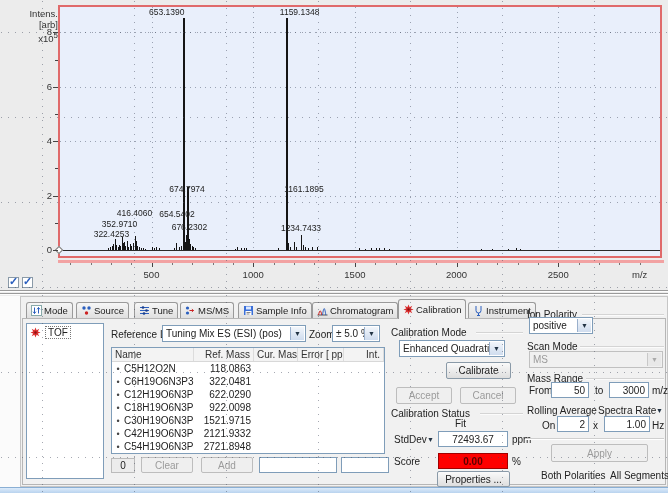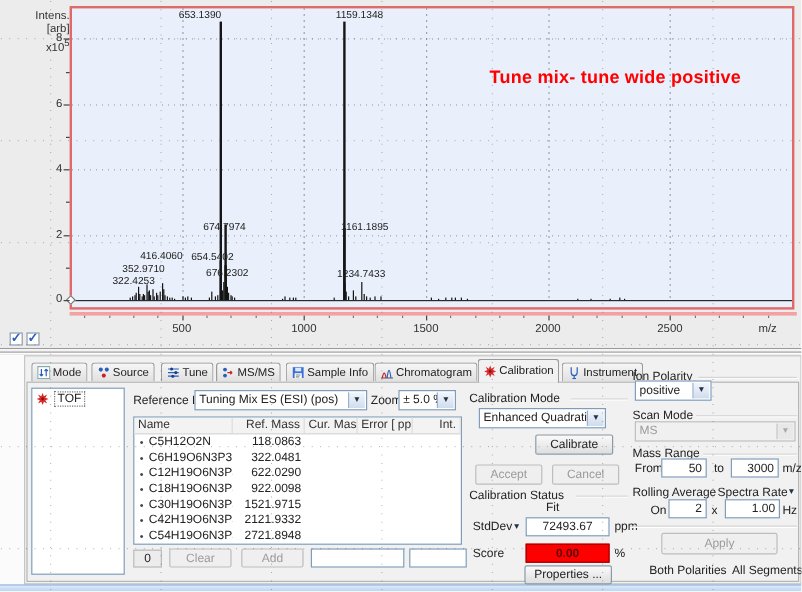--- a/index.html
+++ b/index.html
@@ -198,21 +198,20 @@
         <div class="pklabel" style="left: 117px; top: 202px;">654.5402</div>
         <div class="pklabel" style="left: 129.4px; top: 215px;">676.2302</div>
         <div class="pklabel" style="left: 74.5px; top: 200.9px;">416.4060</div>
         <div class="pklabel" style="left: 59.6px; top: 212.1px;">352.9710</div>
         <div class="pklabel" style="left: 51.4px; top: 222.1px;">322.4253</div>
         <div class="pklabel" style="left: 244px; top: 177px;">1161.1895</div>
         <div class="pklabel" style="left: 241px; top: 215.9px;">1234.7433</div>
       </div>
     <div class="pinkbar"></div>
 
-    <div class="annotation" style="color: rgb(255, 0, 0);">Tune mix- tune wide positive</div>
     <span class="mz-label">m/z</span>
 
     <div class="cb checked spec-cb1"></div>
     <div class="cb checked spec-cb2"></div>
   <div class="xtick-dash" style="left: 151.5px; height: 4px;"></div>
       <div class="xtick-label" style="left: 133.5px;">500</div>
       <div class="xtick-dash" style="left: 253.2px; height: 4px;"></div>
       <div class="xtick-label" style="left: 235.2px;">1000</div>
       <div class="xtick-dash" style="left: 354.9px; height: 4px;"></div>
       <div class="xtick-label" style="left: 336.9px;">1500</div>

